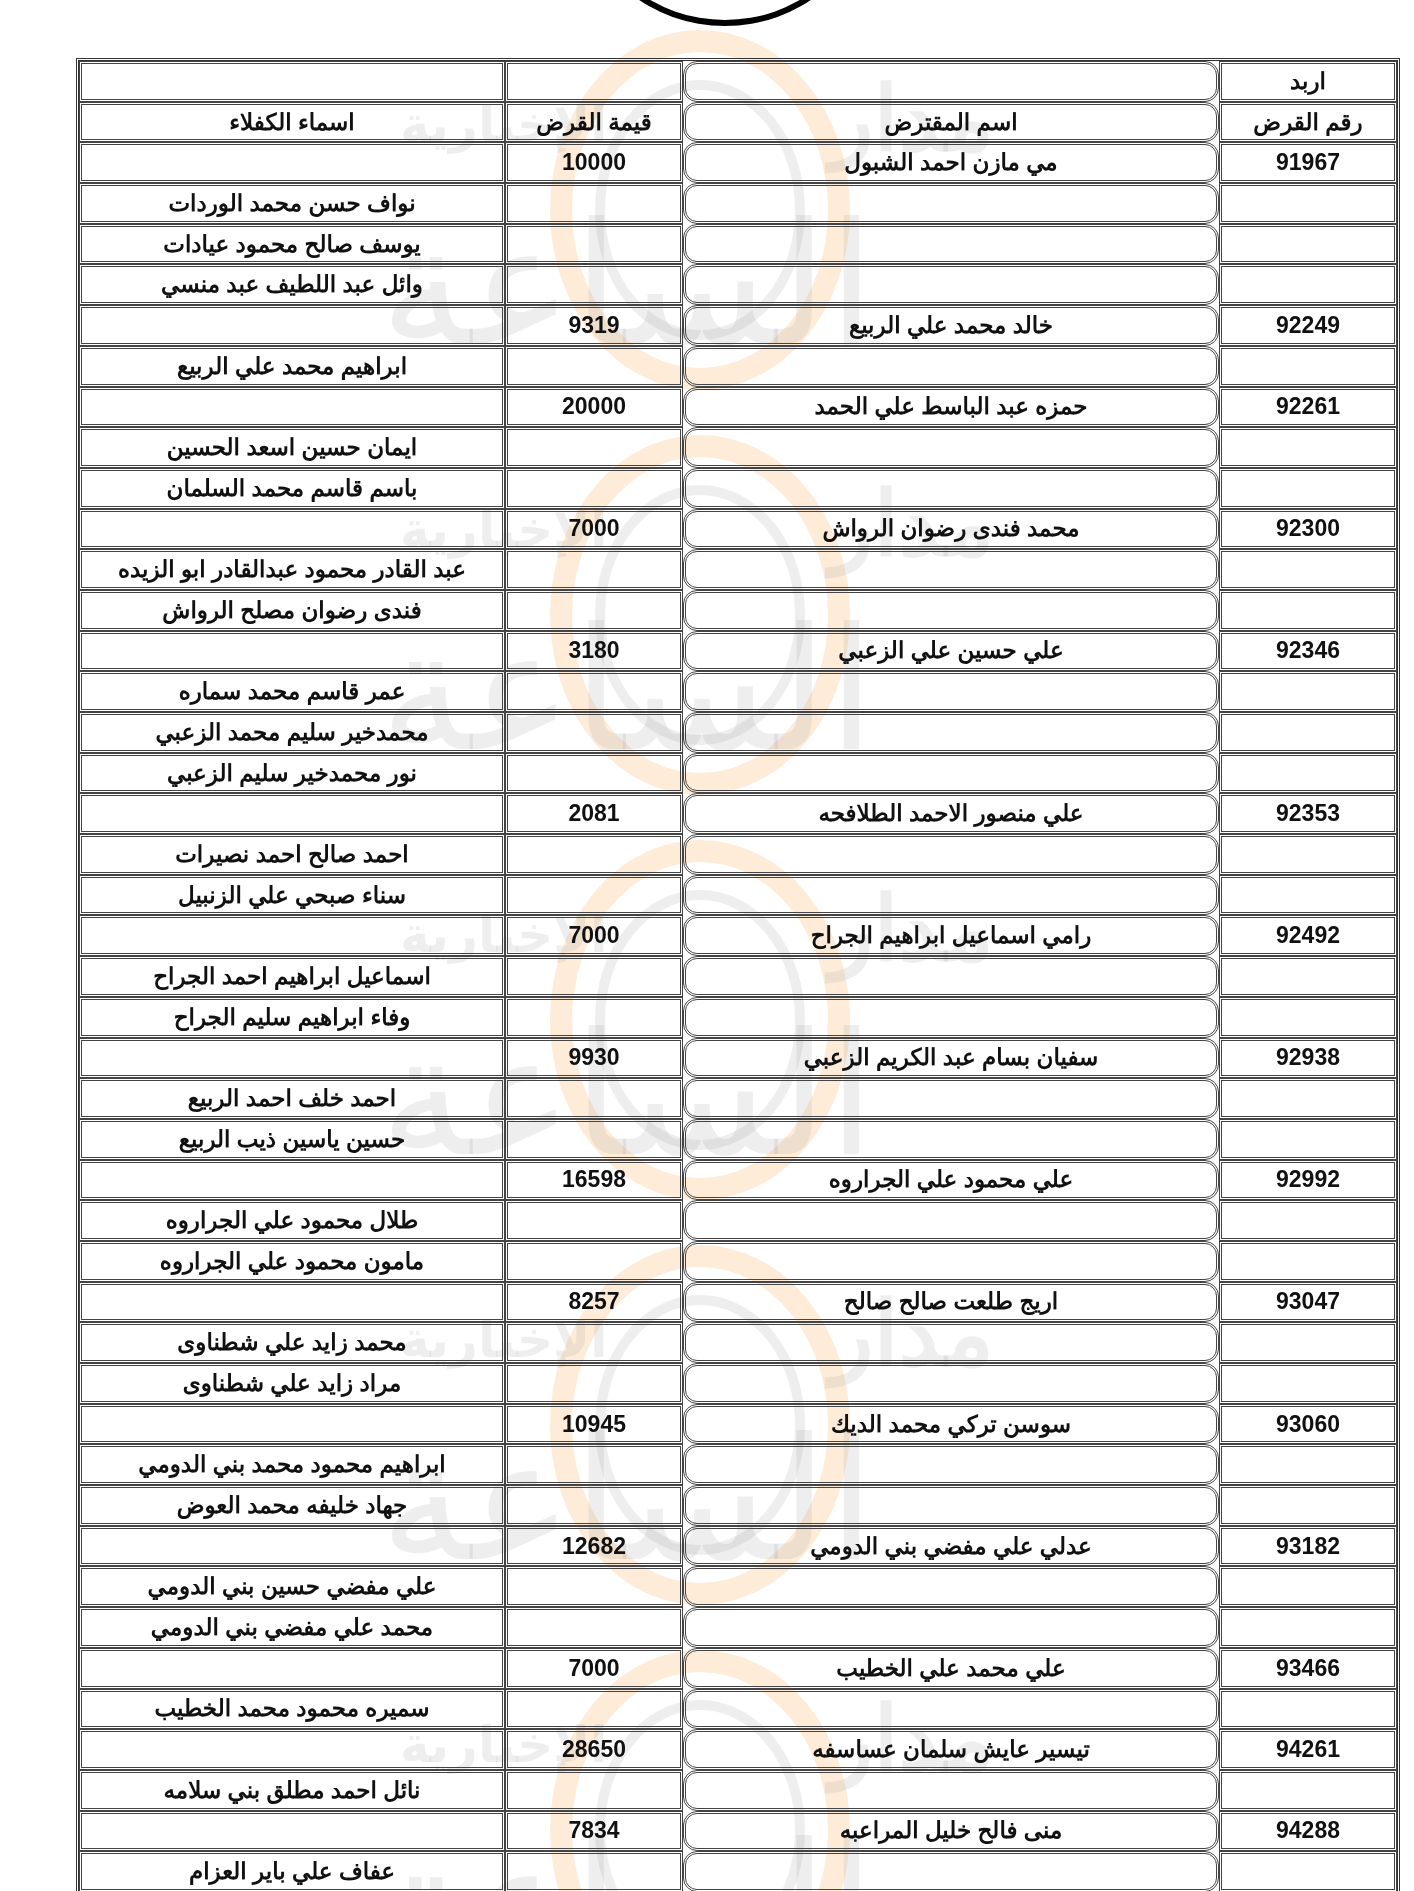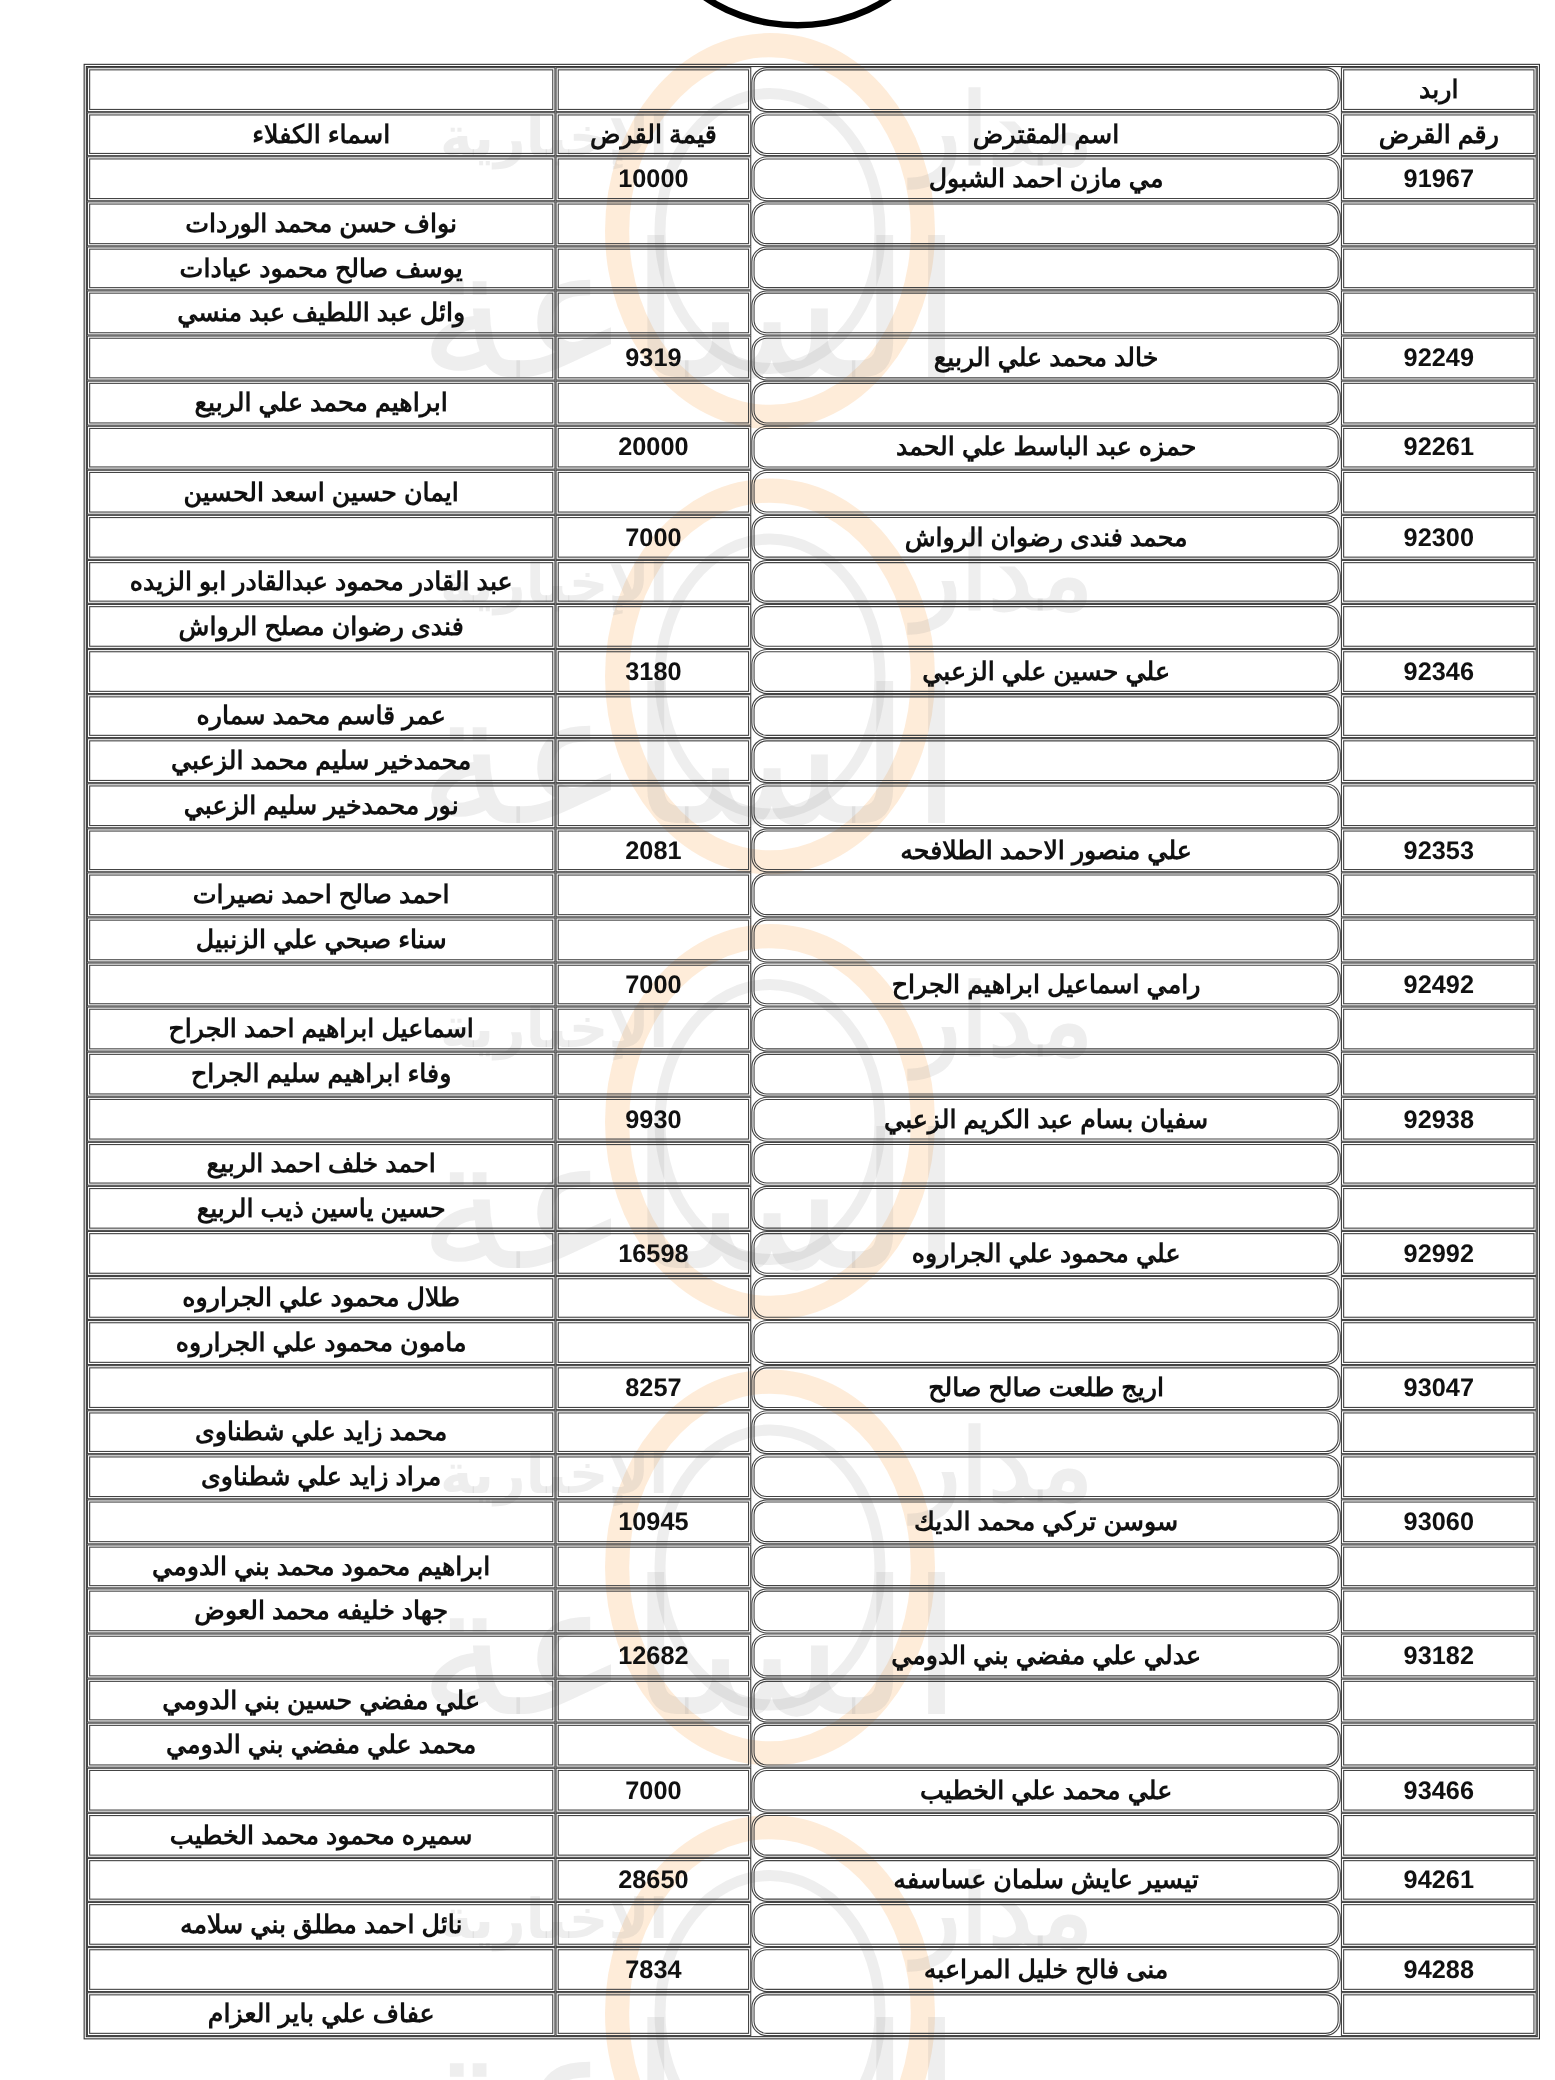--- a/index.html
+++ b/index.html
@@ -147,20 +147,26 @@
         <td class="c-amt num">20000</td>
         <td class="c-g"></td>
       </tr>
       <tr>
         <td class="c-no"></td>
         <td class="c-name"></td>
         <td class="c-amt"></td>
         <td class="c-g"><span>ايمان حسين اسعد الحسين</span></td>
       </tr>
       <tr>
+        <td class="c-no"></td>
+        <td class="c-name"></td>
+        <td class="c-amt"></td>
+        <td class="c-g"><span>باسم قاسم محمد السلمان</span></td>
+      </tr>
+      <tr>
         <td class="c-no num">92300</td>
         <td class="c-name">محمد فندى رضوان الرواش</td>
         <td class="c-amt num">7000</td>
         <td class="c-g"></td>
       </tr>
       <tr>
         <td class="c-no"></td>
         <td class="c-name"></td>
         <td class="c-amt"></td>
         <td class="c-g"><span>عبد القادر محمود عبدالقادر ابو الزيده</span></td>

